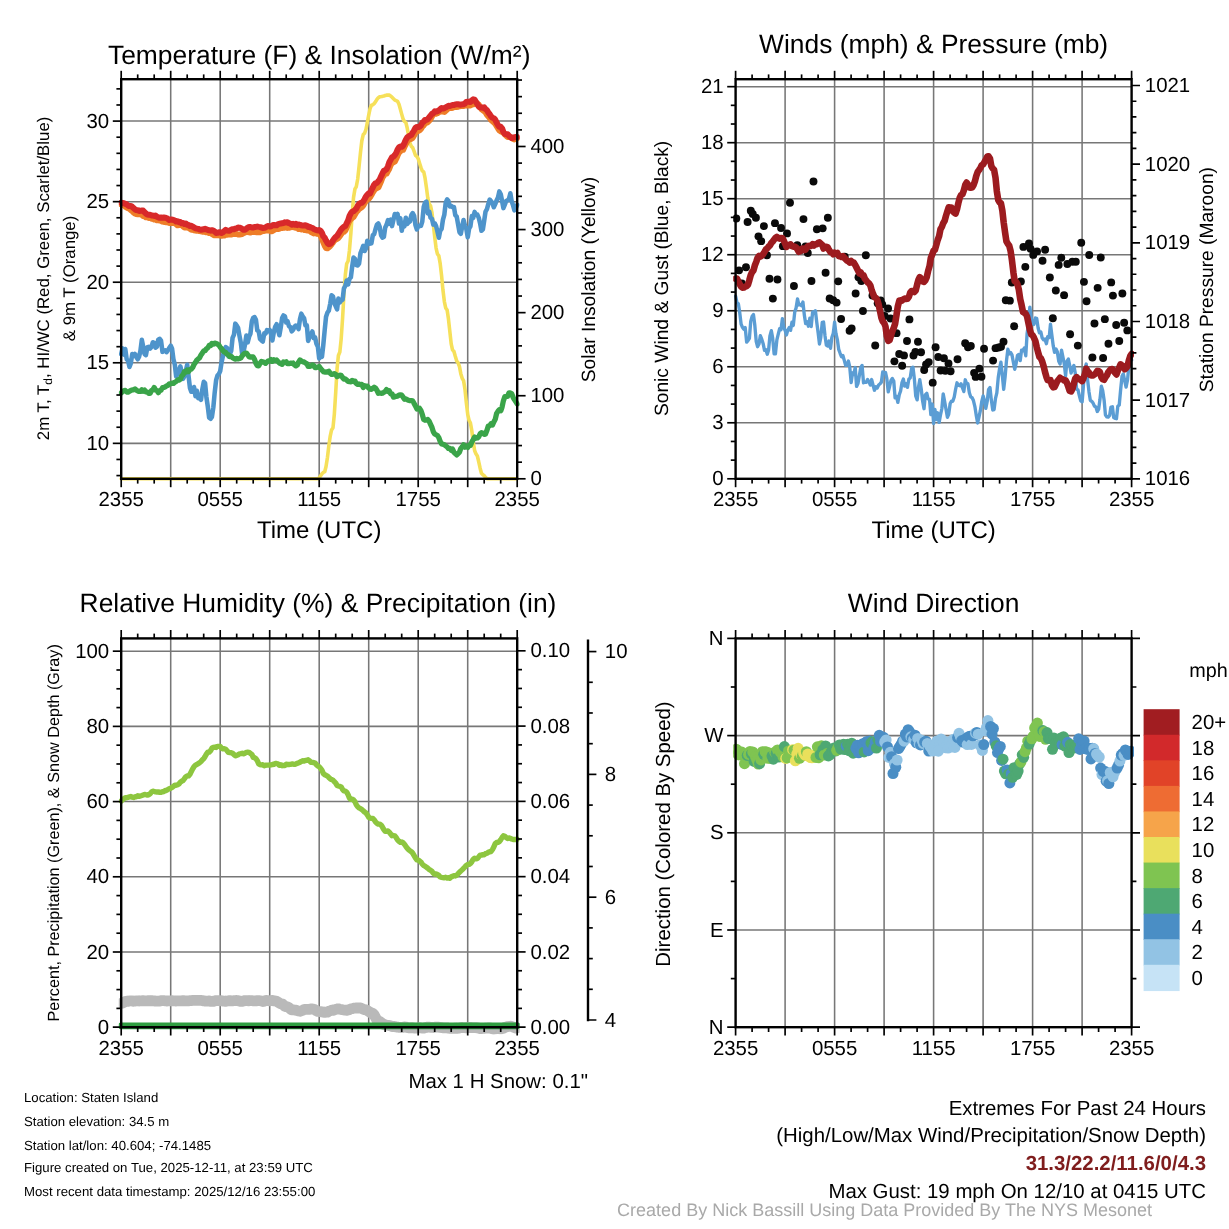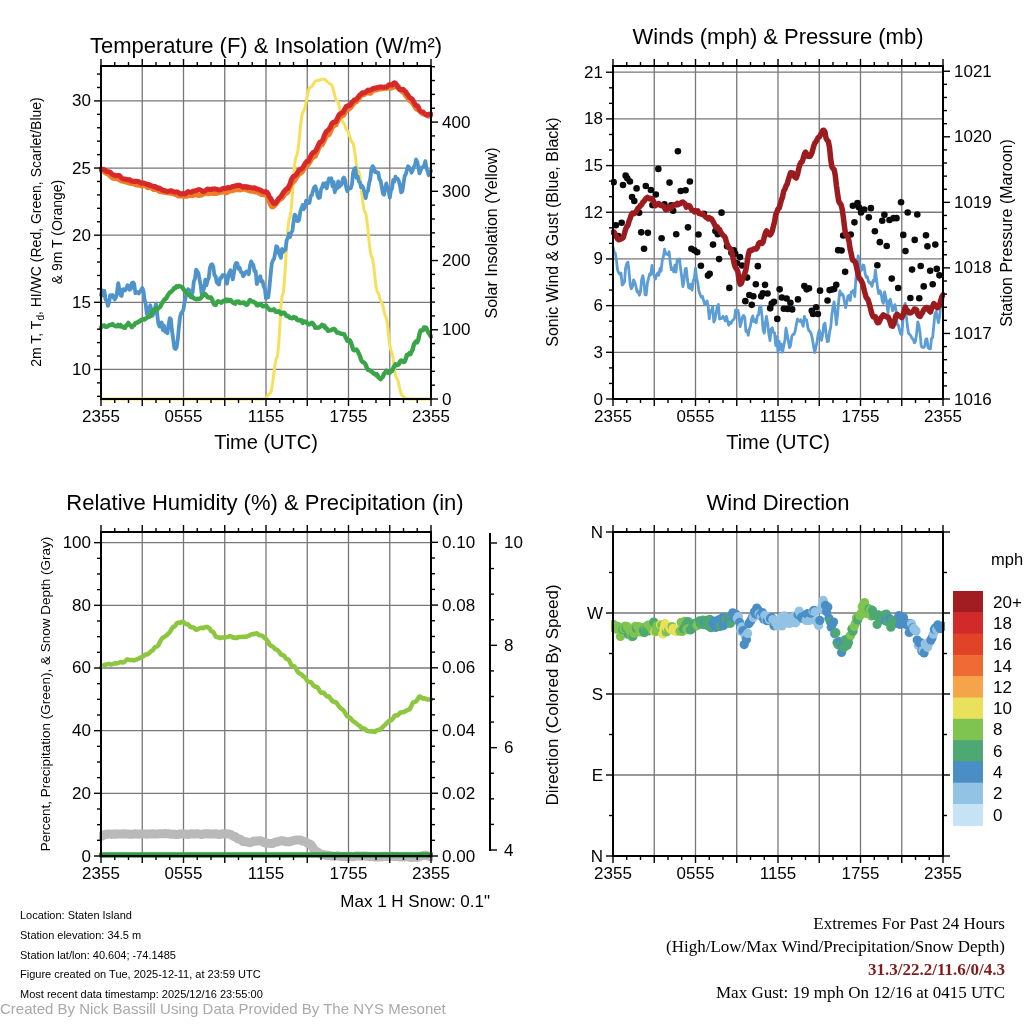--- a/index.html
+++ b/index.html
@@ -10,23 +10,23 @@
   .title{font-size:22px;transform:translateX(-50%);}
   .xlab{font-size:20px;transform:translateX(-50%);text-align:right;}
   .ylab{transform:translate(-50%,-50%) rotate(-90deg);text-align:center;}
   .ylab-sm{font-size:14px;line-height:17px;}
   .ylab-xs{font-size:13.5px;}
   .ylab-md{font-size:16px;}
   .ylab-lg{font-size:17px;}
   .subd{font-size:10px;vertical-align:-3px;}
   .cb-title{font-size:16.5px;}
   .foot{font-size:11px;line-height:19.8px;}
-  .foot-r{font-size:17px;line-height:23px;text-align:right;font-family:Liberation Serif, serif;}
+  .foot-r{font-size:17px;line-height:23px;text-align:right;}
   .red-line{font-weight:bold;}
-  .credit{font-size:15px;color:#a9a9a9;text-align:left;width:960px;}
+  .credit{font-size:15px;color:#a9a9a9;text-align:right;width:960px;}
   .snow-note{font-size:17px;text-align:right;width:490px;}
 </style>
 </head>
 <body>
 
 <div class="fig">
   <svg id="canvas" width="1024" height="1024" viewBox="0 0 1024 1024">
       <g>
         <g stroke="#777" stroke-width="1.3">
           <line x1="142.25" y1="66" x2="142.25" y2="399"></line>
@@ -1076,17 +1076,17 @@
     <div>Station elevation: 34.5 m</div>
     <div>Station lat/lon: 40.604; -74.1485</div>
     <div>Figure created on Tue, 2025-12-11, at 23:59 UTC</div>
     <div>Most recent data timestamp: 2025/12/16 23:55:00</div>
   </div>
 
   <div class="t foot-r" style="right:19px;top:912px">
     <div>Extremes For Past 24 Hours</div>
     <div>(High/Low/Max Wind/Precipitation/Snow Depth)</div>
     <div class="red-line" style="color: #7f1d1d;">31.3/22.2/11.6/0/4.3</div>
-    <div>Max Gust: 19 mph On 12/16 at 0415 UTC</div>
+    <div>Max Gust: 19 mph On 12/10 at 0415 UTC</div>
   </div>
 
   <div class="t credit" style="left:0px;top:1000px">Created By Nick Bassill Using Data Provided By The NYS Mesonet</div>
 </div>
 
 </body></html>

